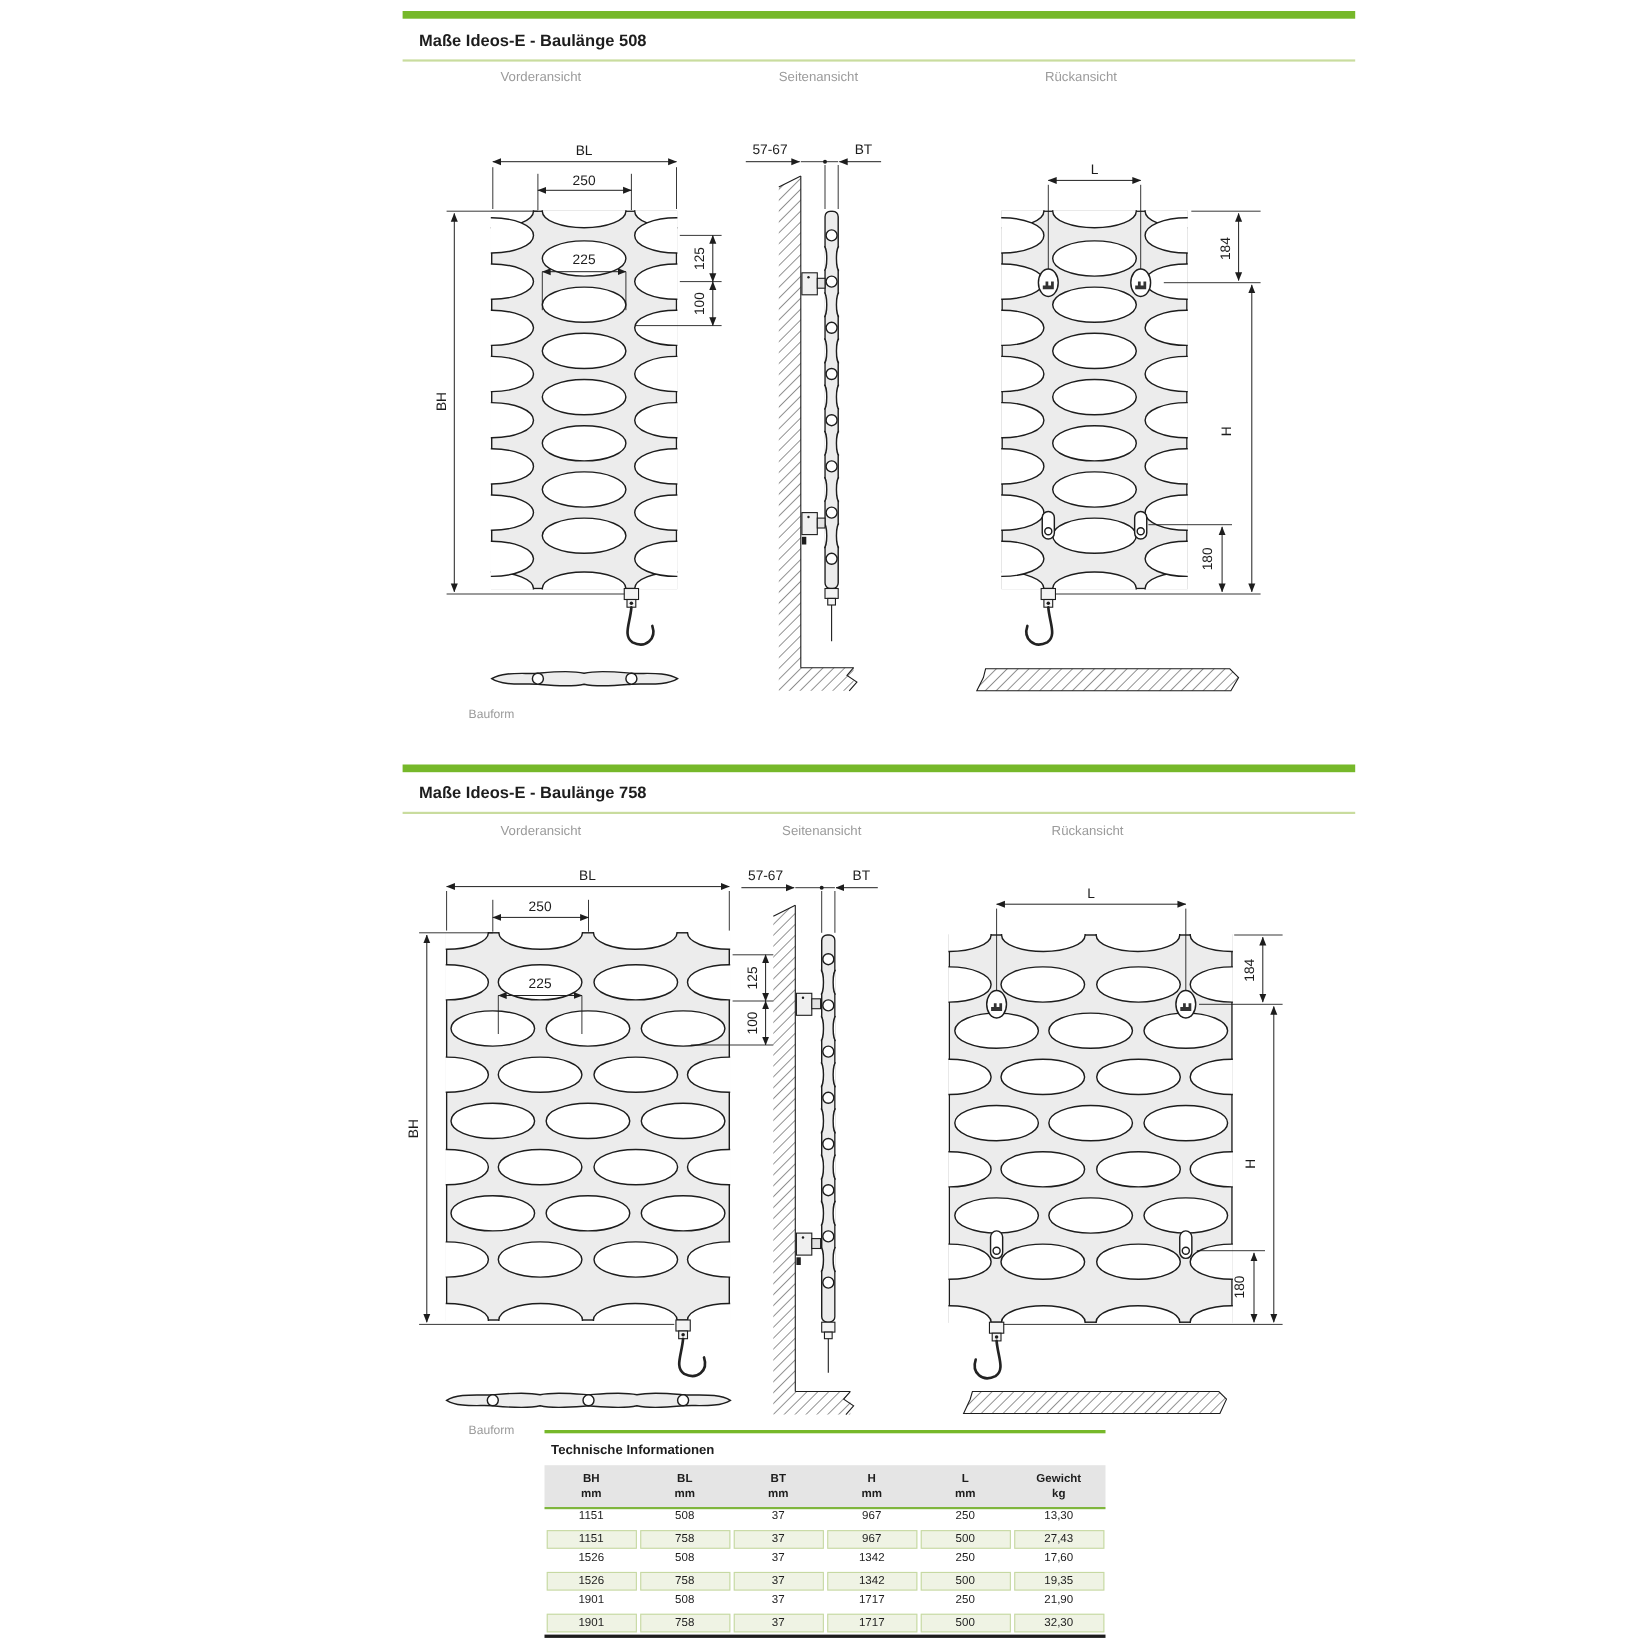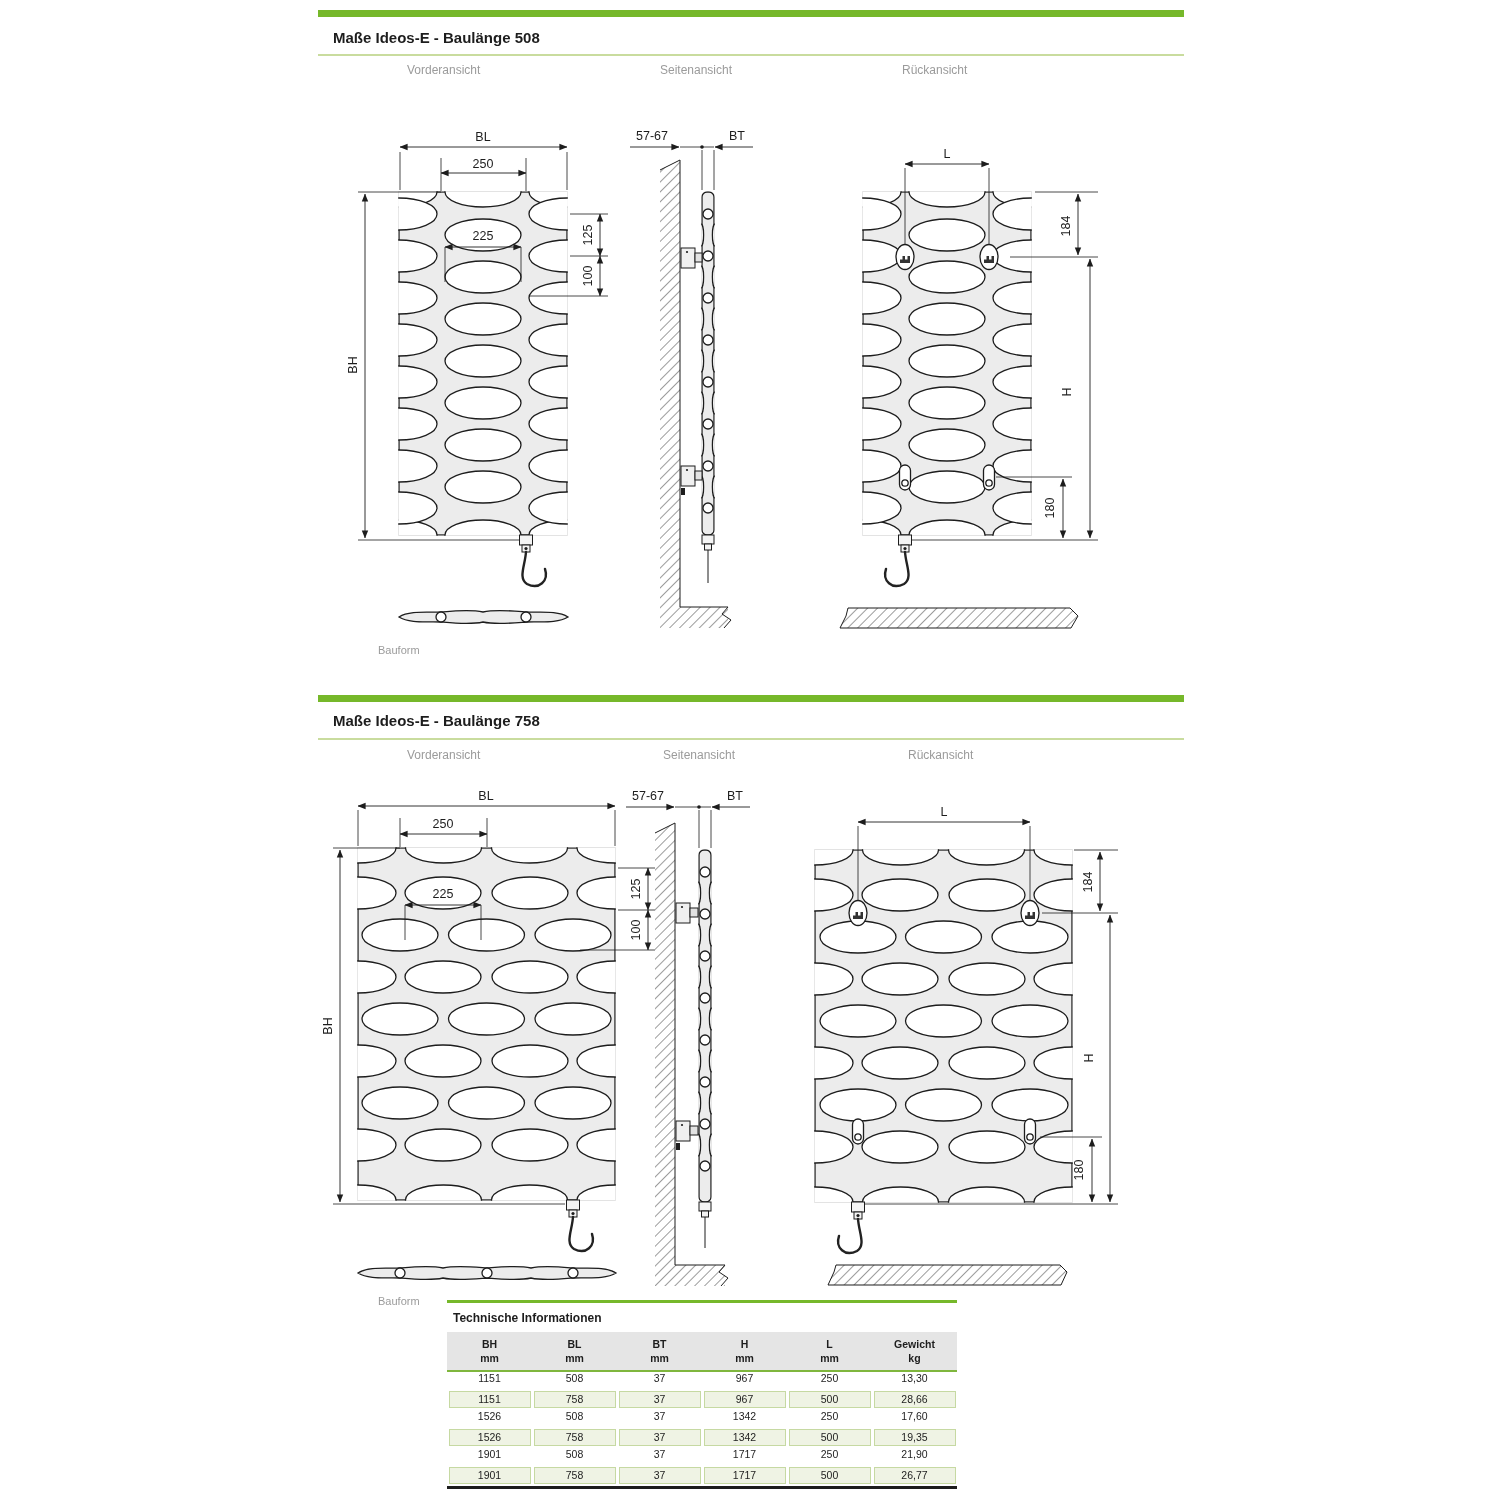--- a/index.html
+++ b/index.html
@@ -1,17 +1,17 @@
 <!DOCTYPE html>
 <html><head>
 <meta charset="utf-8">
 <style>
   html,body{margin:0;padding:0;background:#ffffff;}
   #canvas{position:relative;width:1184px;height:1500px;background:#fff;
-          font-family:"Liberation Sans",sans-serif;color:#1d1d1d;overflow:hidden;}
+          font-family:"Liberation Sans",sans-serif;color:#1d1d1d;overflow:hidden;margin-left:48px;}
   .abs{position:absolute;}
   .greenbar{background:#76b82a;height:7px;width:970px;left:318px;}
   .lightline{background:#c9dc9e;height:2px;width:970px;left:318px;}
   .sec-title{left:333px;font-size:15px;font-weight:bold;color:#1d1d1d;white-space:nowrap;}
   .view-label{font-size:12px;color:#9b9b9b;white-space:nowrap;}
   .bauform-label{font-size:11px;color:#9b9b9b;}
   svg{position:absolute;overflow:visible;}
   svg text{font-family:"Liberation Sans",sans-serif;font-size:12.5px;fill:#1d1d1d;}
   .dim{stroke:#1d1d1d;stroke-width:0.9;fill:none;}
   .ext{stroke:#1d1d1d;stroke-width:0.8;fill:none;}
@@ -606,21 +606,21 @@
       <div class="tt-cell">967</div>
       <div class="tt-cell">250</div>
       <div class="tt-cell">13,30</div>
     </div>
     <div class="tt-row alt">
       <div class="tt-cell">1151</div>
       <div class="tt-cell">758</div>
       <div class="tt-cell">37</div>
       <div class="tt-cell">967</div>
       <div class="tt-cell">500</div>
-      <div class="tt-cell">28,66</div>
+      <div class="tt-cell">27,43</div>
     </div>
     <div class="tt-row">
       <div class="tt-cell">1526</div>
       <div class="tt-cell">508</div>
       <div class="tt-cell">37</div>
       <div class="tt-cell">1342</div>
       <div class="tt-cell">250</div>
       <div class="tt-cell">17,60</div>
     </div>
     <div class="tt-row alt">
@@ -638,18 +638,18 @@
       <div class="tt-cell">1717</div>
       <div class="tt-cell">250</div>
       <div class="tt-cell">21,90</div>
     </div>
     <div class="tt-row alt">
       <div class="tt-cell">1901</div>
       <div class="tt-cell">758</div>
       <div class="tt-cell">37</div>
       <div class="tt-cell">1717</div>
       <div class="tt-cell">500</div>
-      <div class="tt-cell">26,77</div>
+      <div class="tt-cell">32,30</div>
     </div>
     <div class="tt-bottom"></div>
   </div>
 
 </div>
 
 </body></html>

